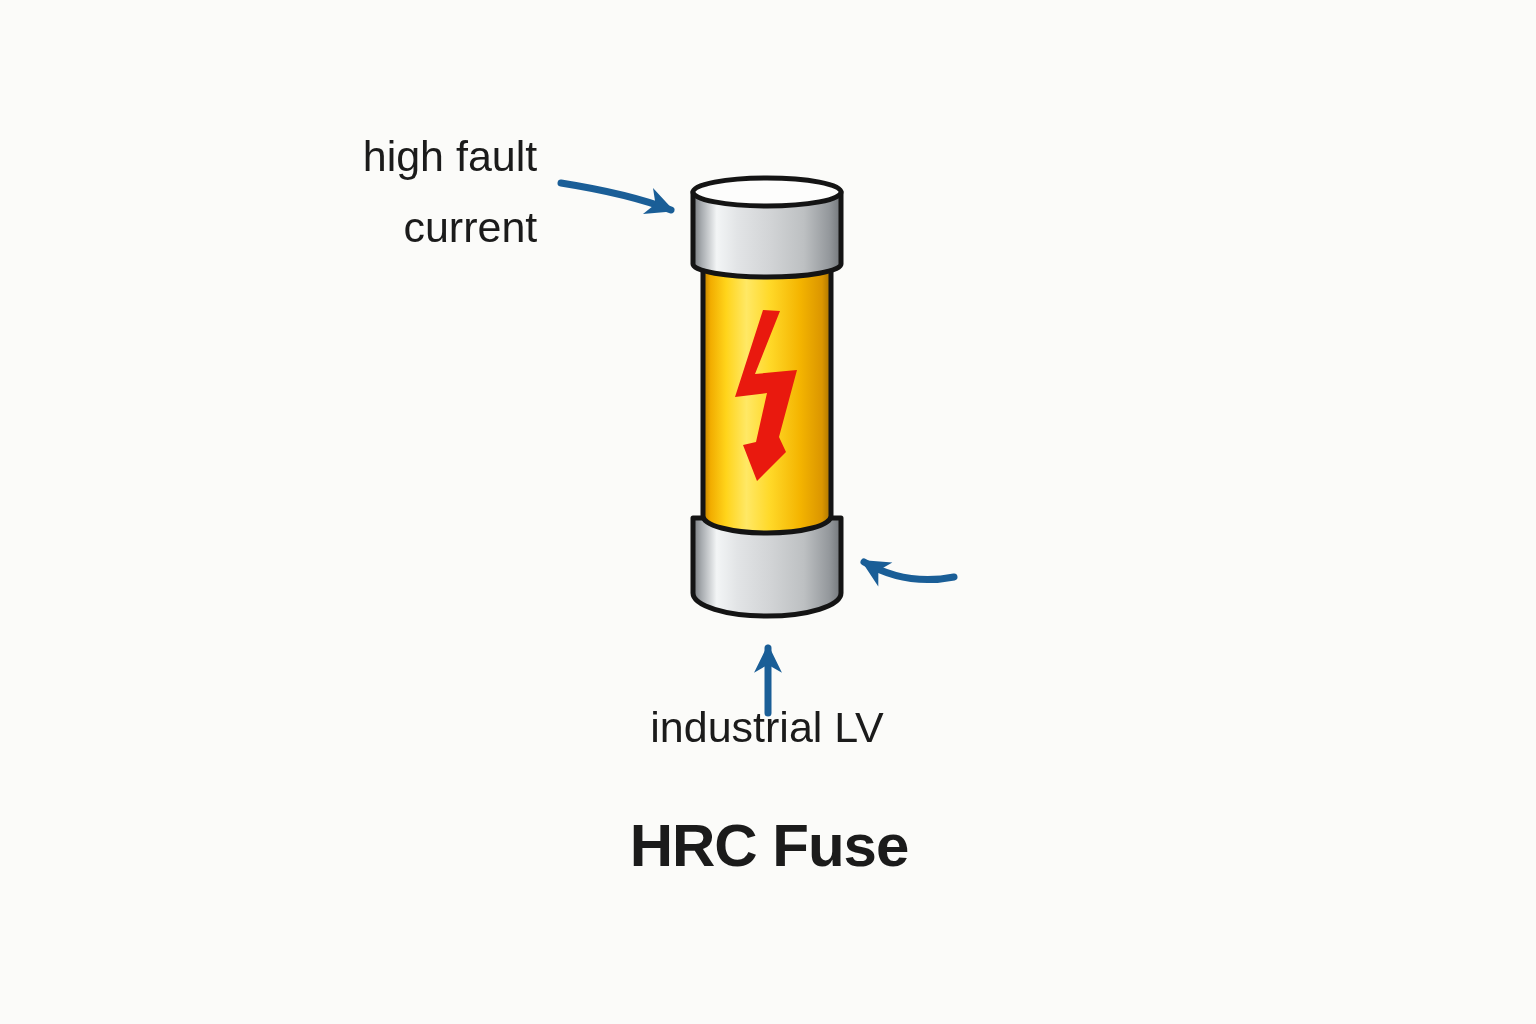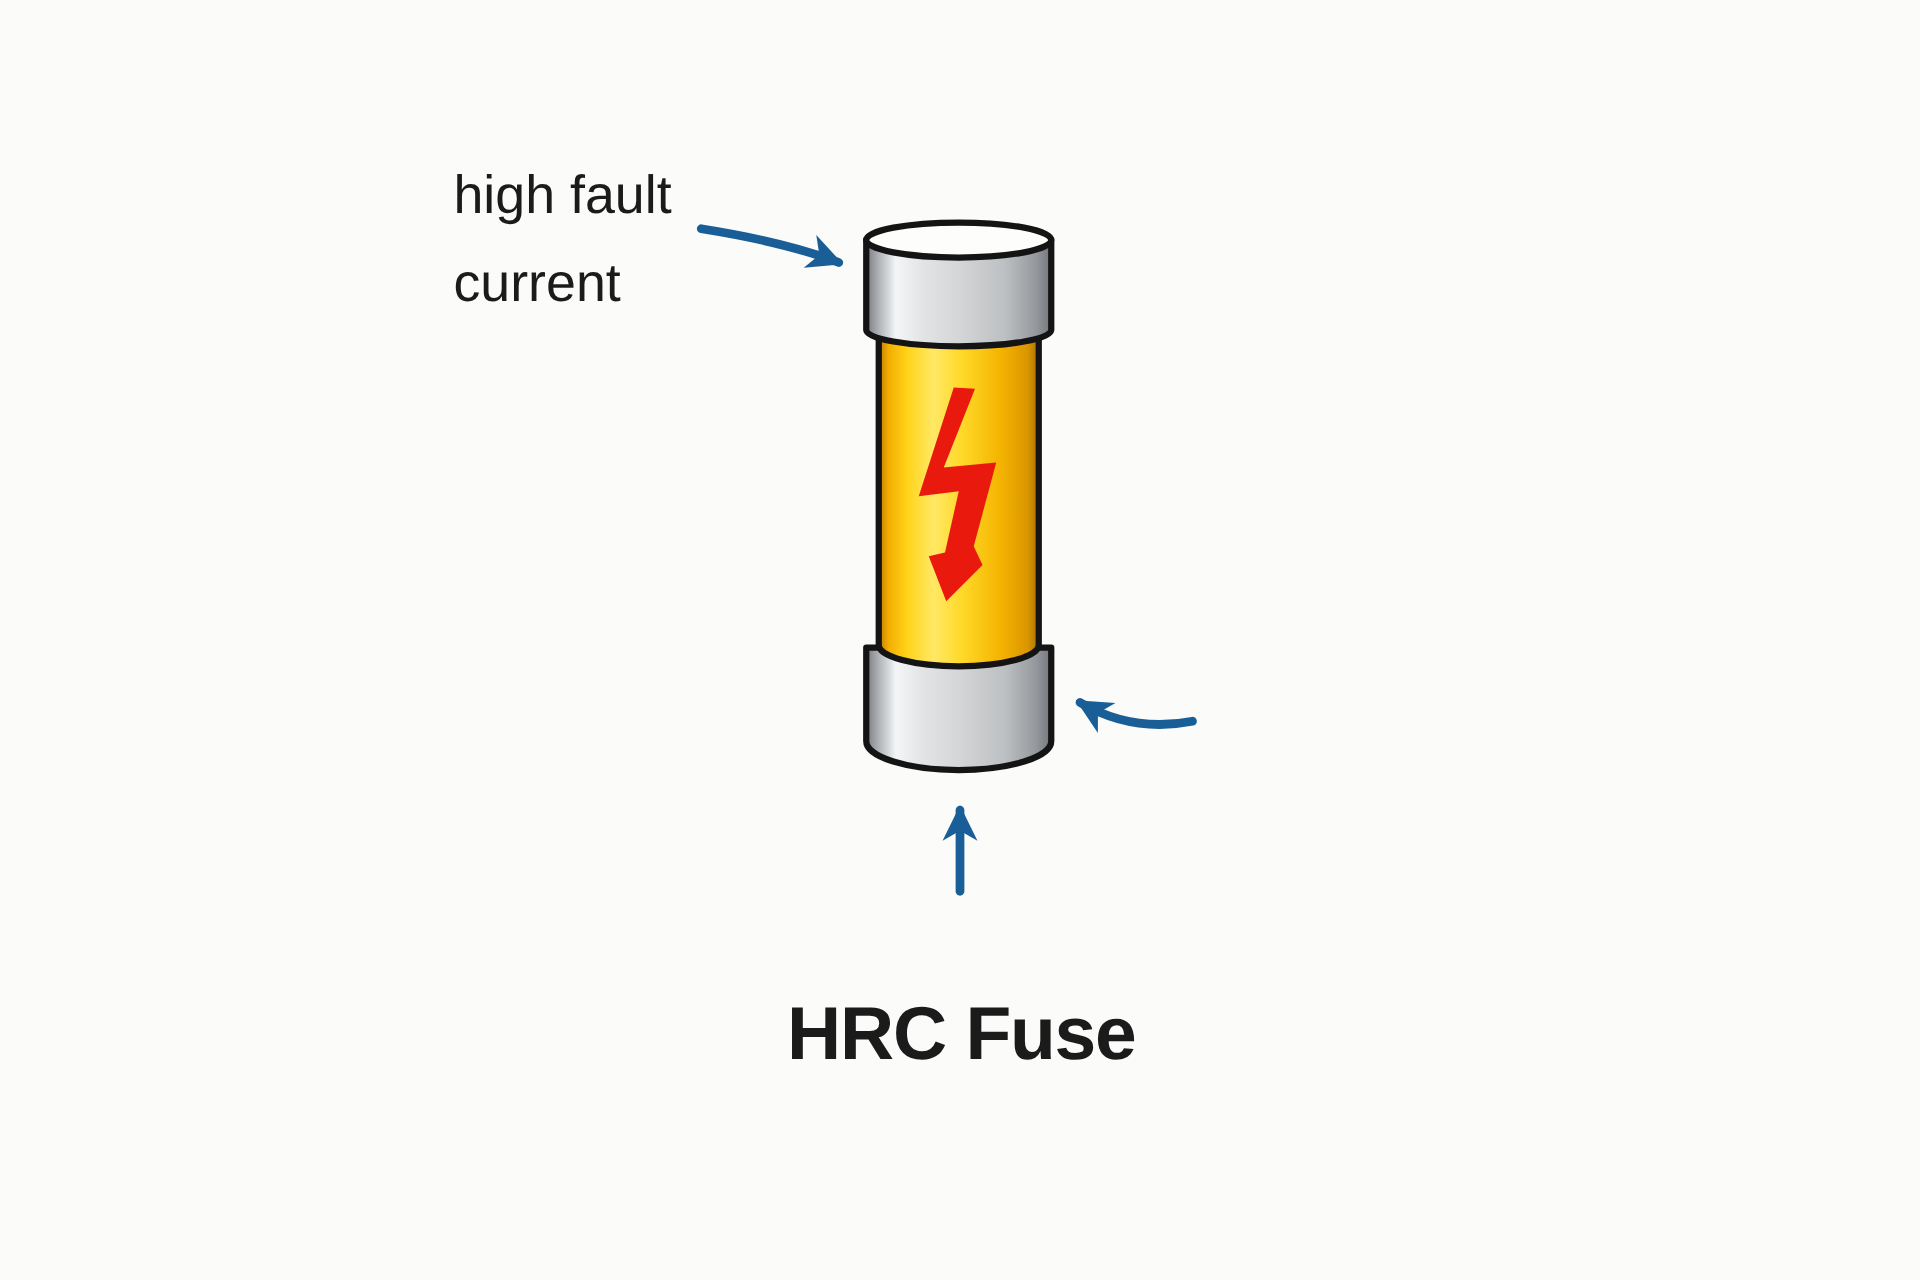--- a/index.html
+++ b/index.html
@@ -6,35 +6,36 @@
   .stage{
     position:relative;
     width:1536px;height:1024px;
     background:var(--background,#FBFBF9);
     font-family:"Liberation Sans", sans-serif;
     overflow:hidden;
   }
   .label{
     position:absolute;
     transform:translate(-50%,-50%);
-    text-align:left;
+    text-align:right;
     color:var(--text-color,#1B1B1B);
     font-size:43px;
     line-height:71px;
     white-space:nowrap;
   }
   .label span{display:block;}
   .diagram-title{
     position:absolute;
     transform:translate(-50%,-50%);
     color:var(--text-color,#1B1B1B);
     font-size:60px;
     font-weight:700;
     letter-spacing:-1px;
     white-space:nowrap;
+    margin-top:18px;
   }
   svg.figure{position:absolute;left:0;top:0;}
   .leader{stroke:var(--arrow-blue,#1A5E97);stroke-width:7;fill:none;stroke-linecap:round;}
   .outline{stroke:var(--outline,#141414);stroke-width:5;stroke-linejoin:round;}
   .bolt{fill:var(--bolt-red,#E9190E);stroke:none;}
 </style>
 </head>
 <body>
 
 <div class="stage">
@@ -84,16 +85,19 @@
   </svg>
 
   <div class="label" style="left:450px; top:192px;">
     <span>high fault</span>
     <span>current</span>
   </div>
 
   <div class="label" style="left:1070px; top:580px;">
   </div>
 
+  <div class="label" style="left:767px; top:727px;">
+    <span>industrial LV</span>
+  </div>
 
   <div class="diagram-title" style="left:769px; top:827px;">HRC Fuse</div>
 
 </div>
 
 </body></html>

